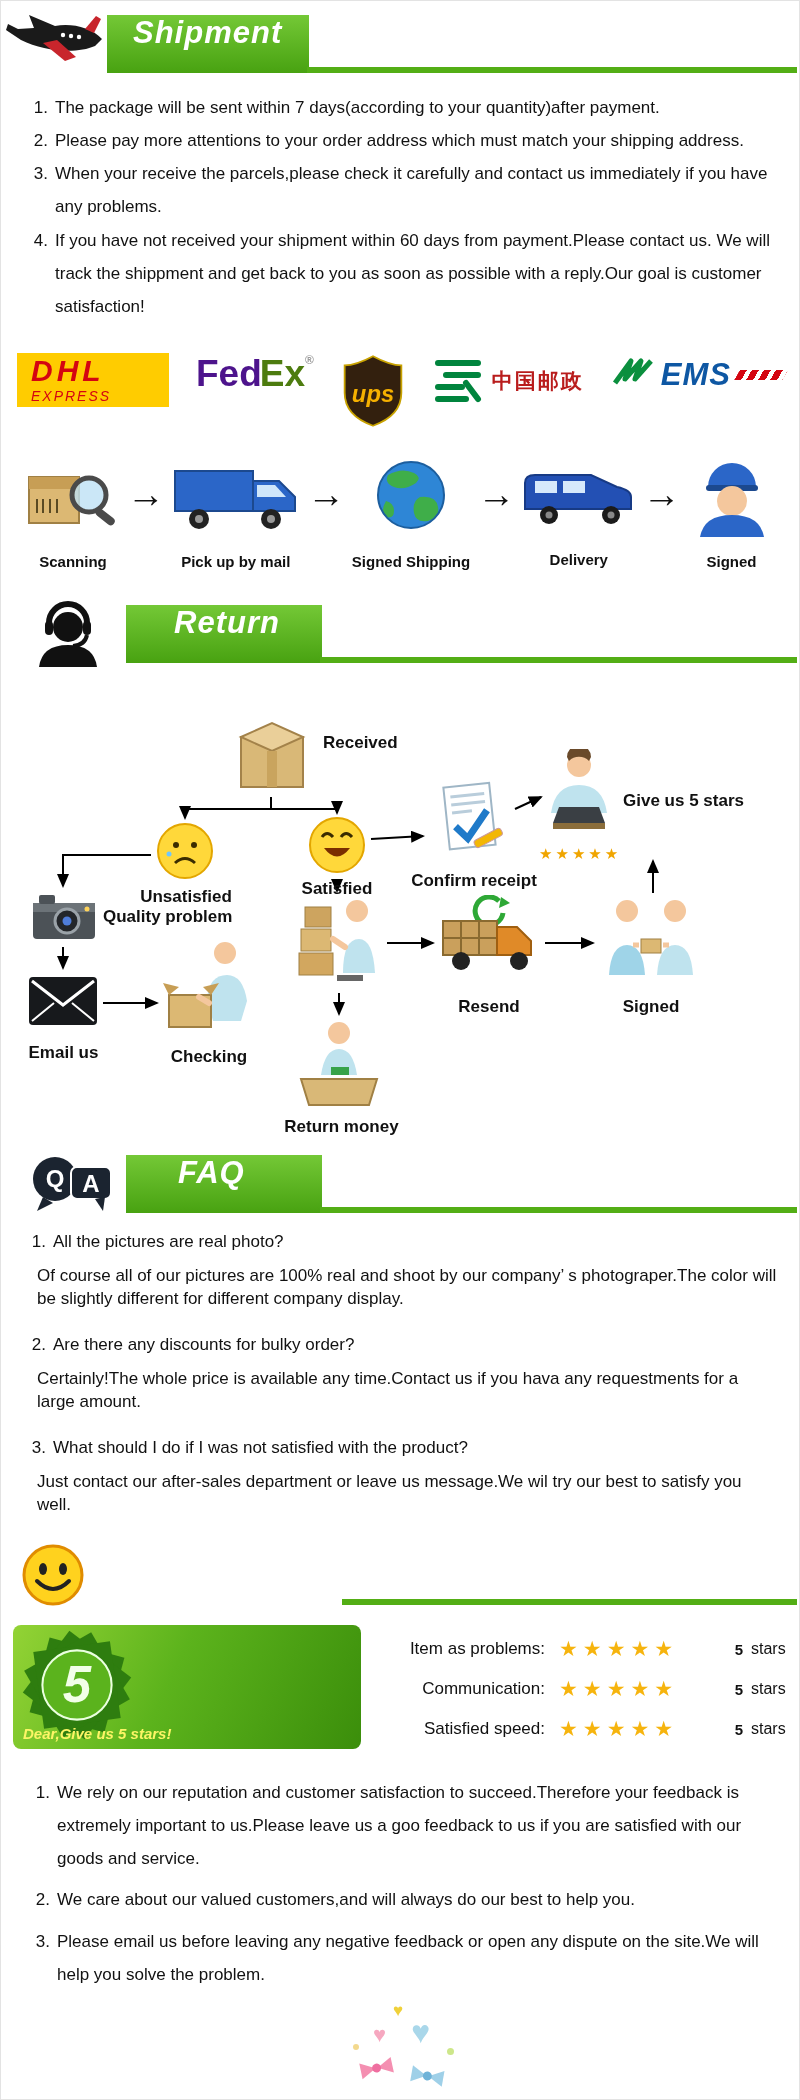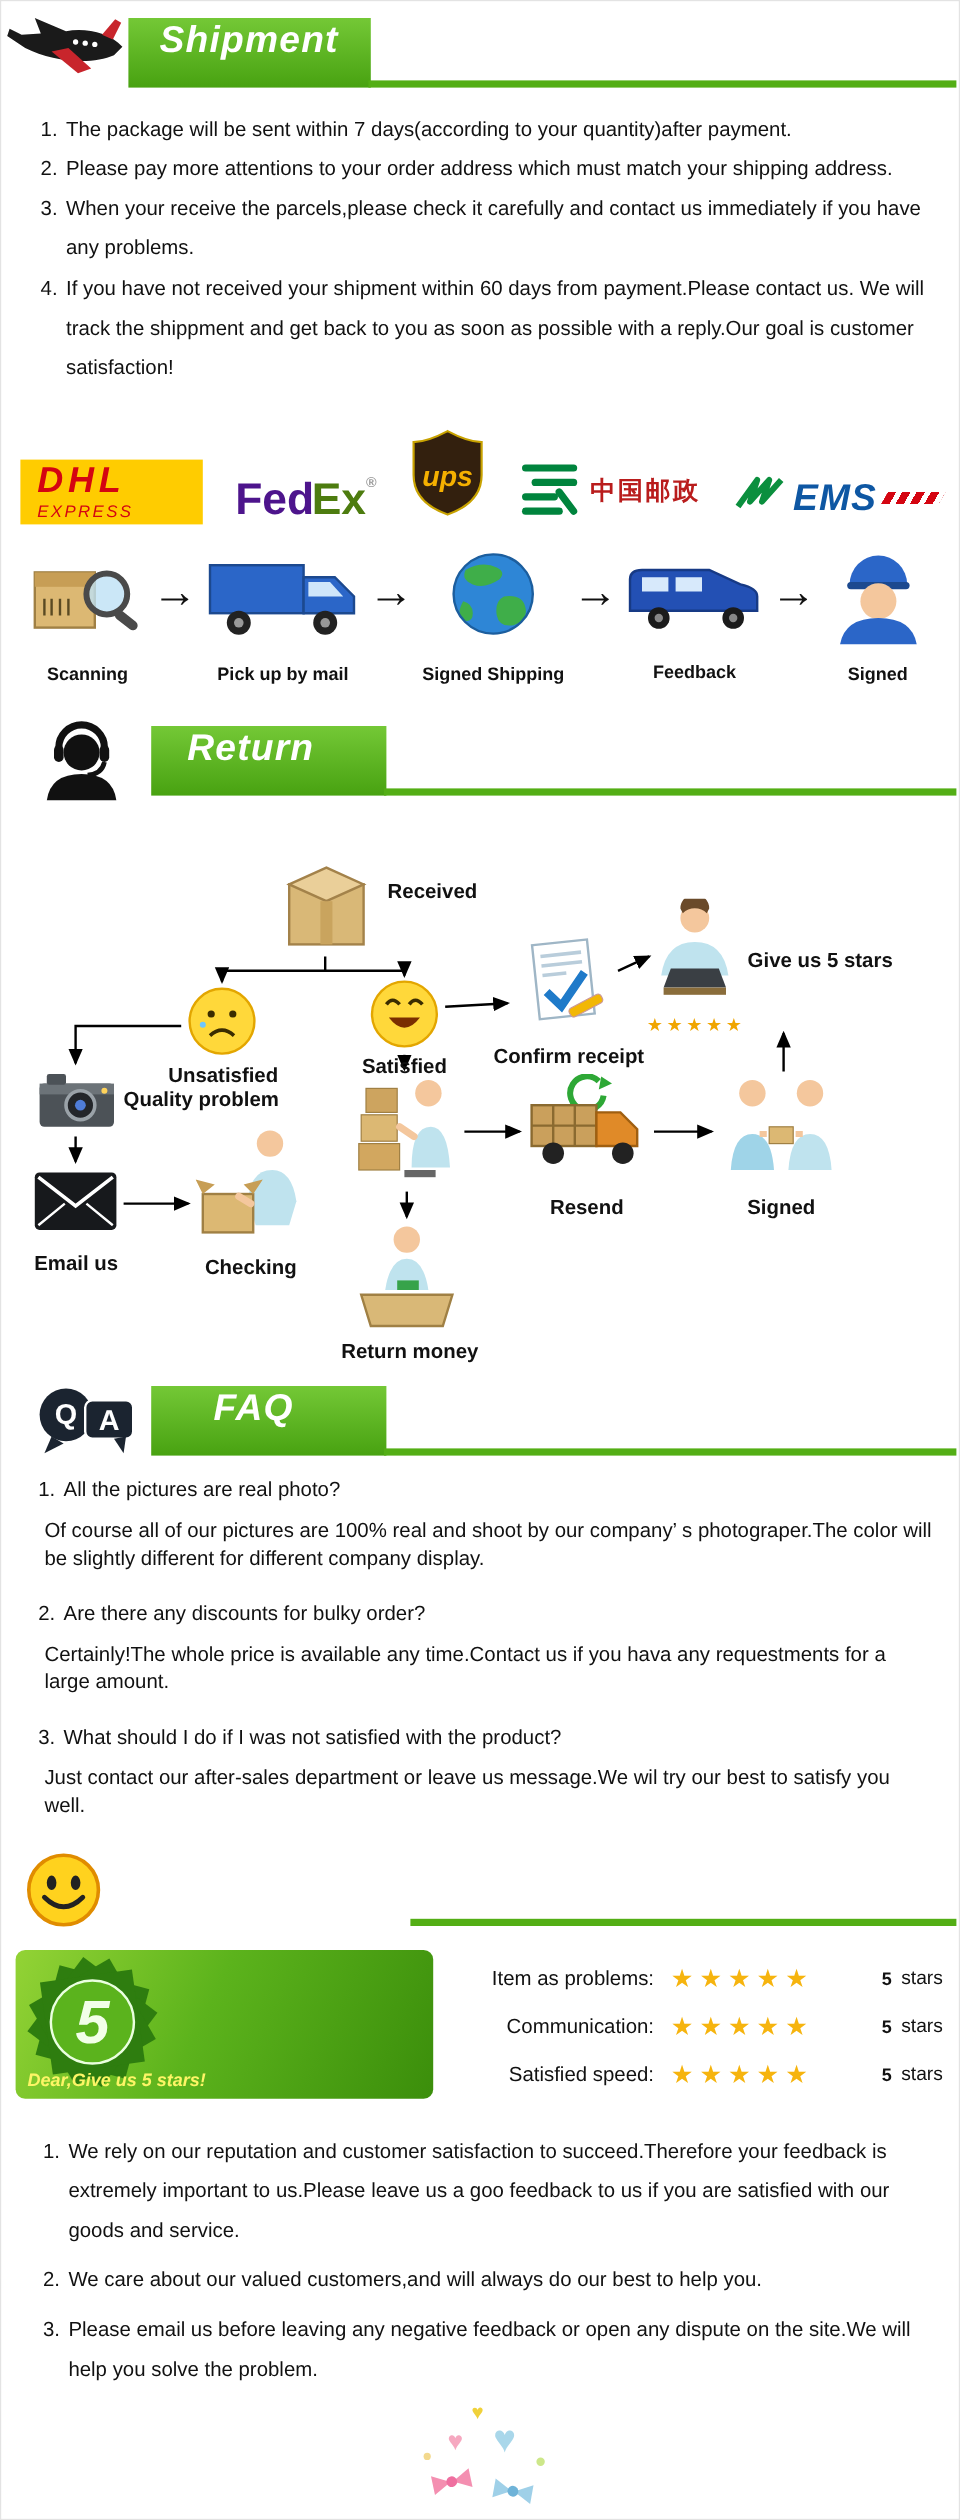--- a/index.html
+++ b/index.html
@@ -11,21 +11,21 @@
   .sec-bar { position:absolute; height:58px; background:linear-gradient(180deg,#74c836,#48a211); display:flex; align-items:flex-start; }
   .sec-bar .ttl { color:#fff; font-size:31px; font-weight:bold; font-style:italic; letter-spacing:1px; }
   .sec-line { position:absolute; height:6px; background:#53ae15; }
 
   
   .num-item { display:flex; line-height:1.95; font-size:17px; }
   .num-item .n { width:26px; text-align:right; padding-right:7px; flex:none; }
   .num-item .t { flex:1; }
 
   
-  .carriers { position:absolute; top:352px; left:0; width:800px; height:84px; display:flex; align-items:flex-end; justify-content:space-between; padding:0 16px; }
+  .carriers { position:absolute; top:352px; left:0; width:800px; height:84px; display:flex; align-items:flex-start; justify-content:space-between; padding:0 16px; }
   .dhl-box { width:152px; height:54px; background:#ffcc00; display:flex; flex-direction:column; justify-content:center; padding-left:14px; }
   .dhl-box .dhl-main { color:#d40511; font-size:30px; font-weight:bold; font-style:italic; letter-spacing:4px; line-height:1; }
   .dhl-box .dhl-sub { color:#d40511; font-size:14px; font-style:italic; letter-spacing:2px; margin-top:2px; }
   .fedex { font-size:37px; font-weight:bold; }
   .fedex .fed { color:#4d148c; }
   .fedex .ex { color:#4d7c0f; margin-left:-2px; }
   .fedex .reg { font-size:12px; color:#999; vertical-align:top; }
   .cnpost { display:flex; align-items:center; gap:8px; }
   .cnpost .cn-txt { color:#b91c1c; font-size:21px; font-weight:bold; letter-spacing:2px; }
   .ems { display:flex; align-items:center; gap:6px; }
@@ -193,21 +193,21 @@
       <span>
         <svg width="120" height="78" viewBox="0 0 120 78">
           <path d="M6 52 V26 q0 -8 10 -8 h56 l26 12 q14 3 14 10 v12 h-106z" fill="#2350b4" stroke="#173a85" stroke-width="2"></path>
           <path d="M16 24 h22 v12 h-22z M44 24 h22 v12 h-22z" fill="#d7e9fb"></path>
           <circle cx="30" cy="58" r="9" fill="#1b1b1b"></circle>
             <circle cx="30" cy="58" r="3.5" fill="#888"></circle>
           <circle cx="92" cy="58" r="9" fill="#1b1b1b"></circle>
             <circle cx="92" cy="58" r="3.5" fill="#888"></circle>
         </svg>
       </span>
-      <span class="lbl">Feedback</span>
+      <span class="lbl">Delivery</span>
     </div>
     <span class="flow-arrow">→</span>
     <div class="flow-cell" style="width:95px;">
       <span>
         <svg width="80" height="80" viewBox="0 0 80 80">
           <path d="M16 30 a24 24 0 0 1 48 0 z" fill="#2b66c8"></path>
           <rect x="14" y="28" width="52" height="6" rx="3" fill="#1c498f"></rect>
           <circle cx="40" cy="44" r="15" fill="#f4c79d"></circle>
           <path d="M8 80 q4 -22 32 -22 28 0 32 22 z" fill="#2b66c8"></path>
         </svg>
@@ -220,21 +220,21 @@
     <div class="abs" style="left:28px;top:0;">
       <svg width="78" height="68" viewBox="0 0 78 68">
         <path d="M20 24 a19 19 0 0 1 38 0" fill="none" stroke="#111" stroke-width="6"></path>
         <circle cx="39" cy="28" r="15" fill="#111"></circle>
         <rect x="16" y="22" width="8" height="14" rx="4" fill="#111"></rect>
         <rect x="54" y="22" width="8" height="14" rx="4" fill="#111"></rect>
         <path d="M58 36 q-2 10 -14 11" fill="none" stroke="#111" stroke-width="4"></path>
         <path d="M10 68 q3 -22 29 -22 26 0 29 22 z" fill="#111"></path>
       </svg>
     </div>
-    <div class="sec-bar" style="left:125px;top:6px;width:196px;padding-left:30px;">
+    <div class="sec-bar" style="left:125px;top:6px;width:196px;padding-left:48px;">
       <span class="ttl">Return</span>
     </div>
     <div class="sec-line" style="left:319px;top:58px;width:477px;"></div>
   </div>
 
   <div class="diagram">
     <svg class="abs" style="left:0;top:0;" width="800" height="465">
       <defs>
         <marker id="ah" markerWidth="8" markerHeight="8" refX="6" refY="3" orient="auto">
             <path d="M0 0 L7 3 L0 6 z" fill="#000"></path>

